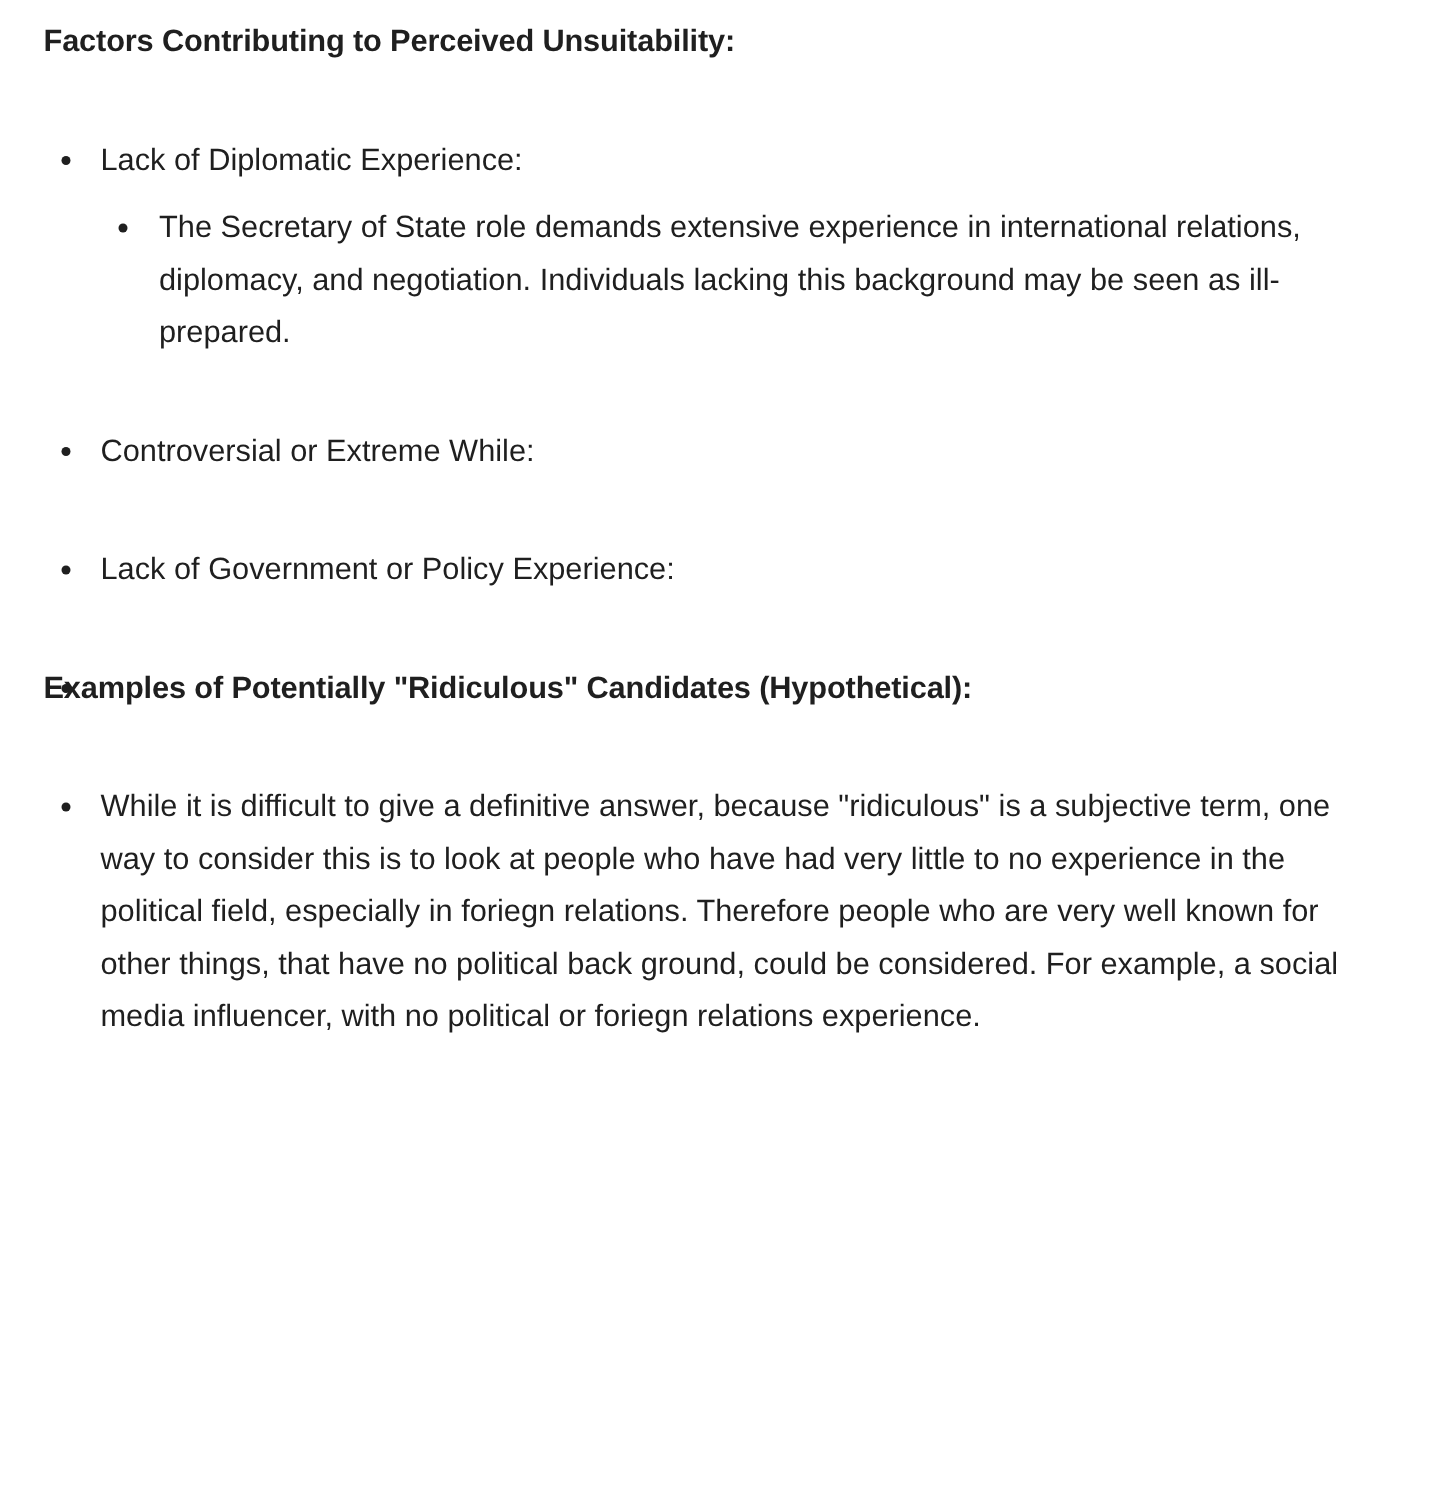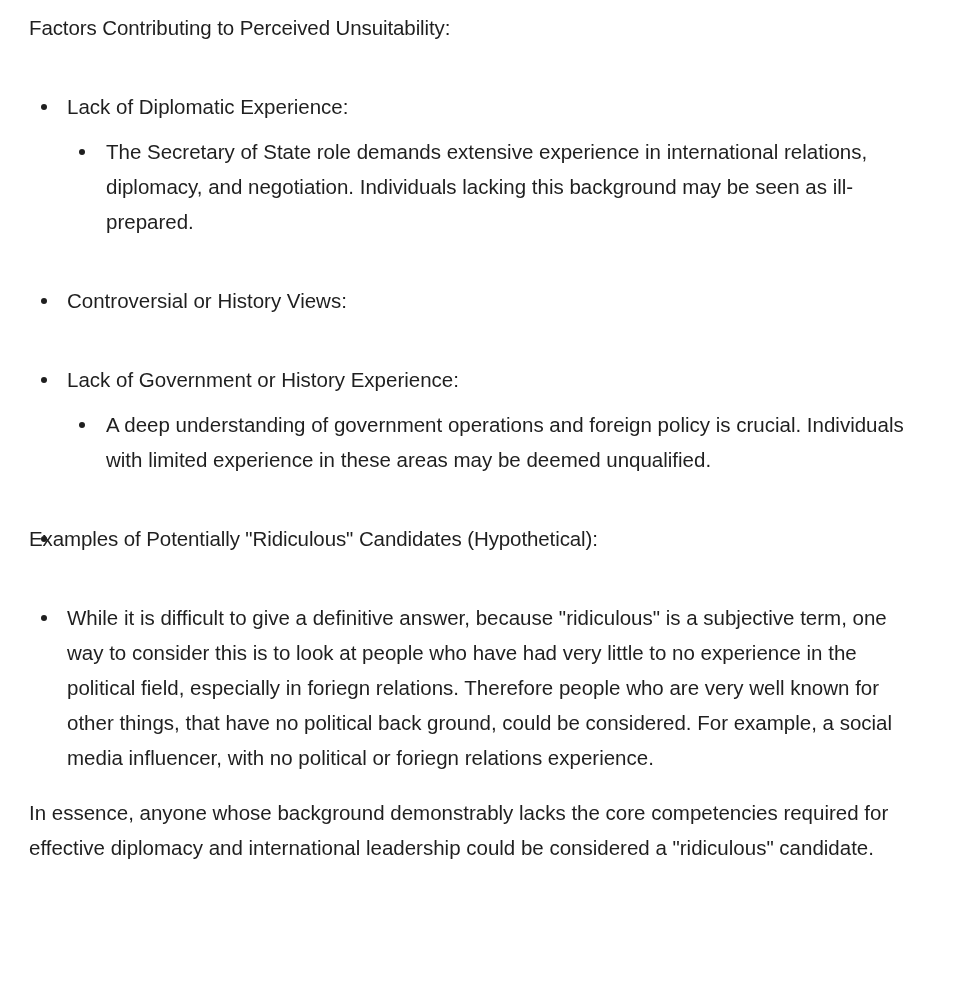--- a/index.html
+++ b/index.html
@@ -14,21 +14,21 @@
       font-family: "Liberation Sans", "DejaVu Sans", sans-serif;
       color: #1f1f1f;
       font-size: 20.5px;
       line-height: 35px;
     }
     .doc {
       position: relative;
       padding: 10px 0 0 29px;
     }
     .heading {
-      font-weight: 400;
+      font-weight: 700;
       margin: 0 0 10px 0;
       letter-spacing: -0.1px;
     }
     .heading.second {
       margin-top: 28px;
     }
     ul {
       list-style: none;
       margin: 0;
       padding: 0;
@@ -89,33 +89,29 @@
   <div class="heading">Factors Contributing to Perceived Unsuitability:</div>
 
   <ul class="l1">
     <li>
       <span class="label">Lack of Diplomatic Experience:</span>
       <ul class="l2">
         <li>The Secretary of State role demands extensive experience in international relations, diplomacy, and negotiation. Individuals lacking this background may be seen as ill-prepared.</li>
       </ul>
     </li>
     <li>
-      <span class="label">Controversial or History Views:</span>
+      <span class="label">Controversial or Extreme While:</span>
     </li>
     <li>
-      <span class="label">Lack of Government or History Experience:</span>
-      <ul class="l2">
-        <li>A deep understanding of government operations and foreign policy is crucial. Individuals with limited experience in these areas may be deemed unqualified.</li>
-      </ul>
+      <span class="label">Lack of Government or Policy Experience:</span>
     </li>
     <li>
     </li>
   </ul>
 
   <div class="heading second">Examples of Potentially "Ridiculous" Candidates (Hypothetical):</div>
 
   <ul class="l1">
     <li class="plain-item">While it is difficult to give a definitive answer, because "ridiculous" is a subjective term, one way to consider this is to look at people who have had very little to no experience in the political field, especially in foriegn relations. Therefore people who are very well known for other things, that have no political back ground, could be considered. For example, a social media influencer, with no political or foriegn relations experience.</li>
   </ul>
 
-  <p class="essence">In essence, anyone whose background demonstrably lacks the core competencies required for effective diplomacy and international leadership could be considered a "ridiculous" candidate.</p>
 
 </div>
 
 </body></html>

